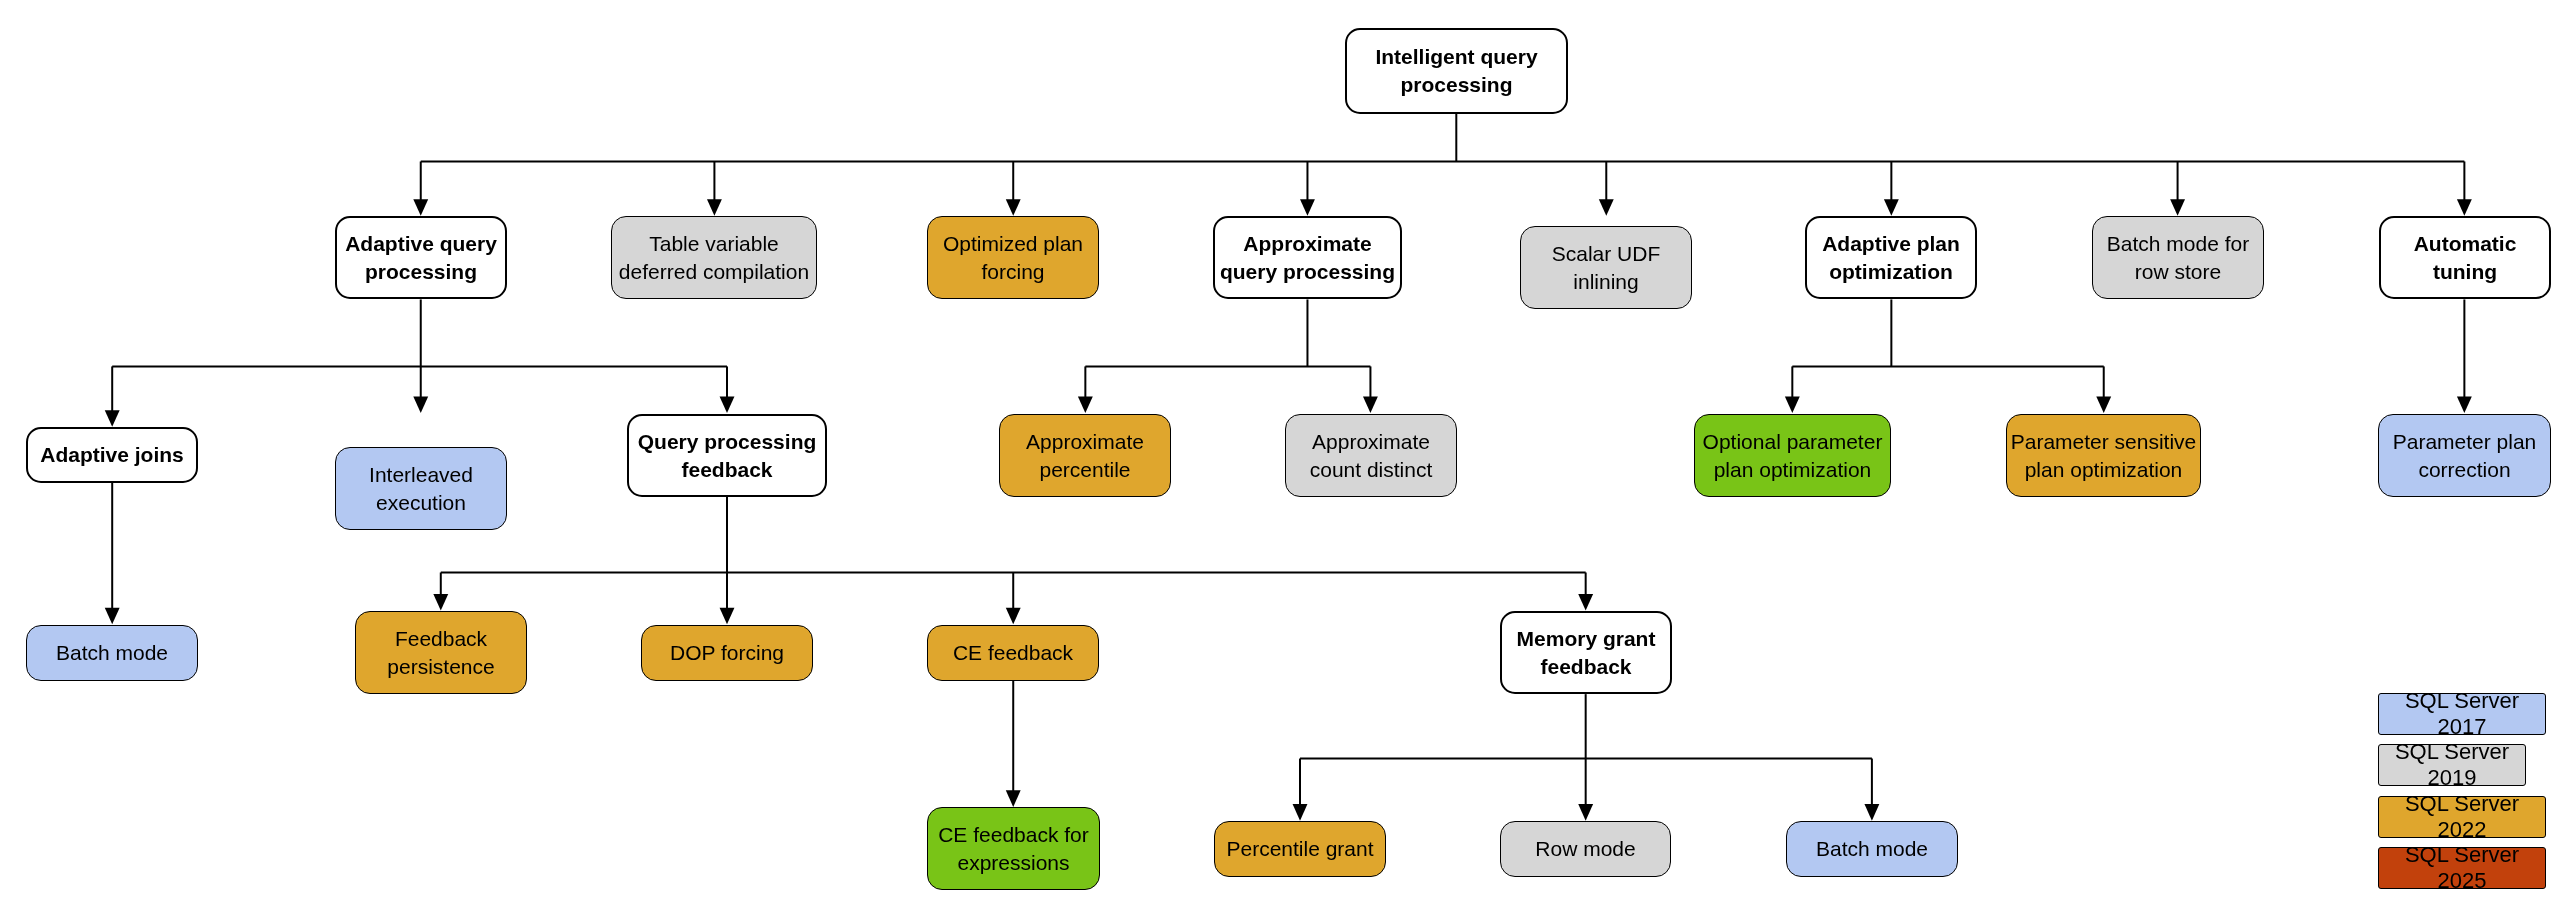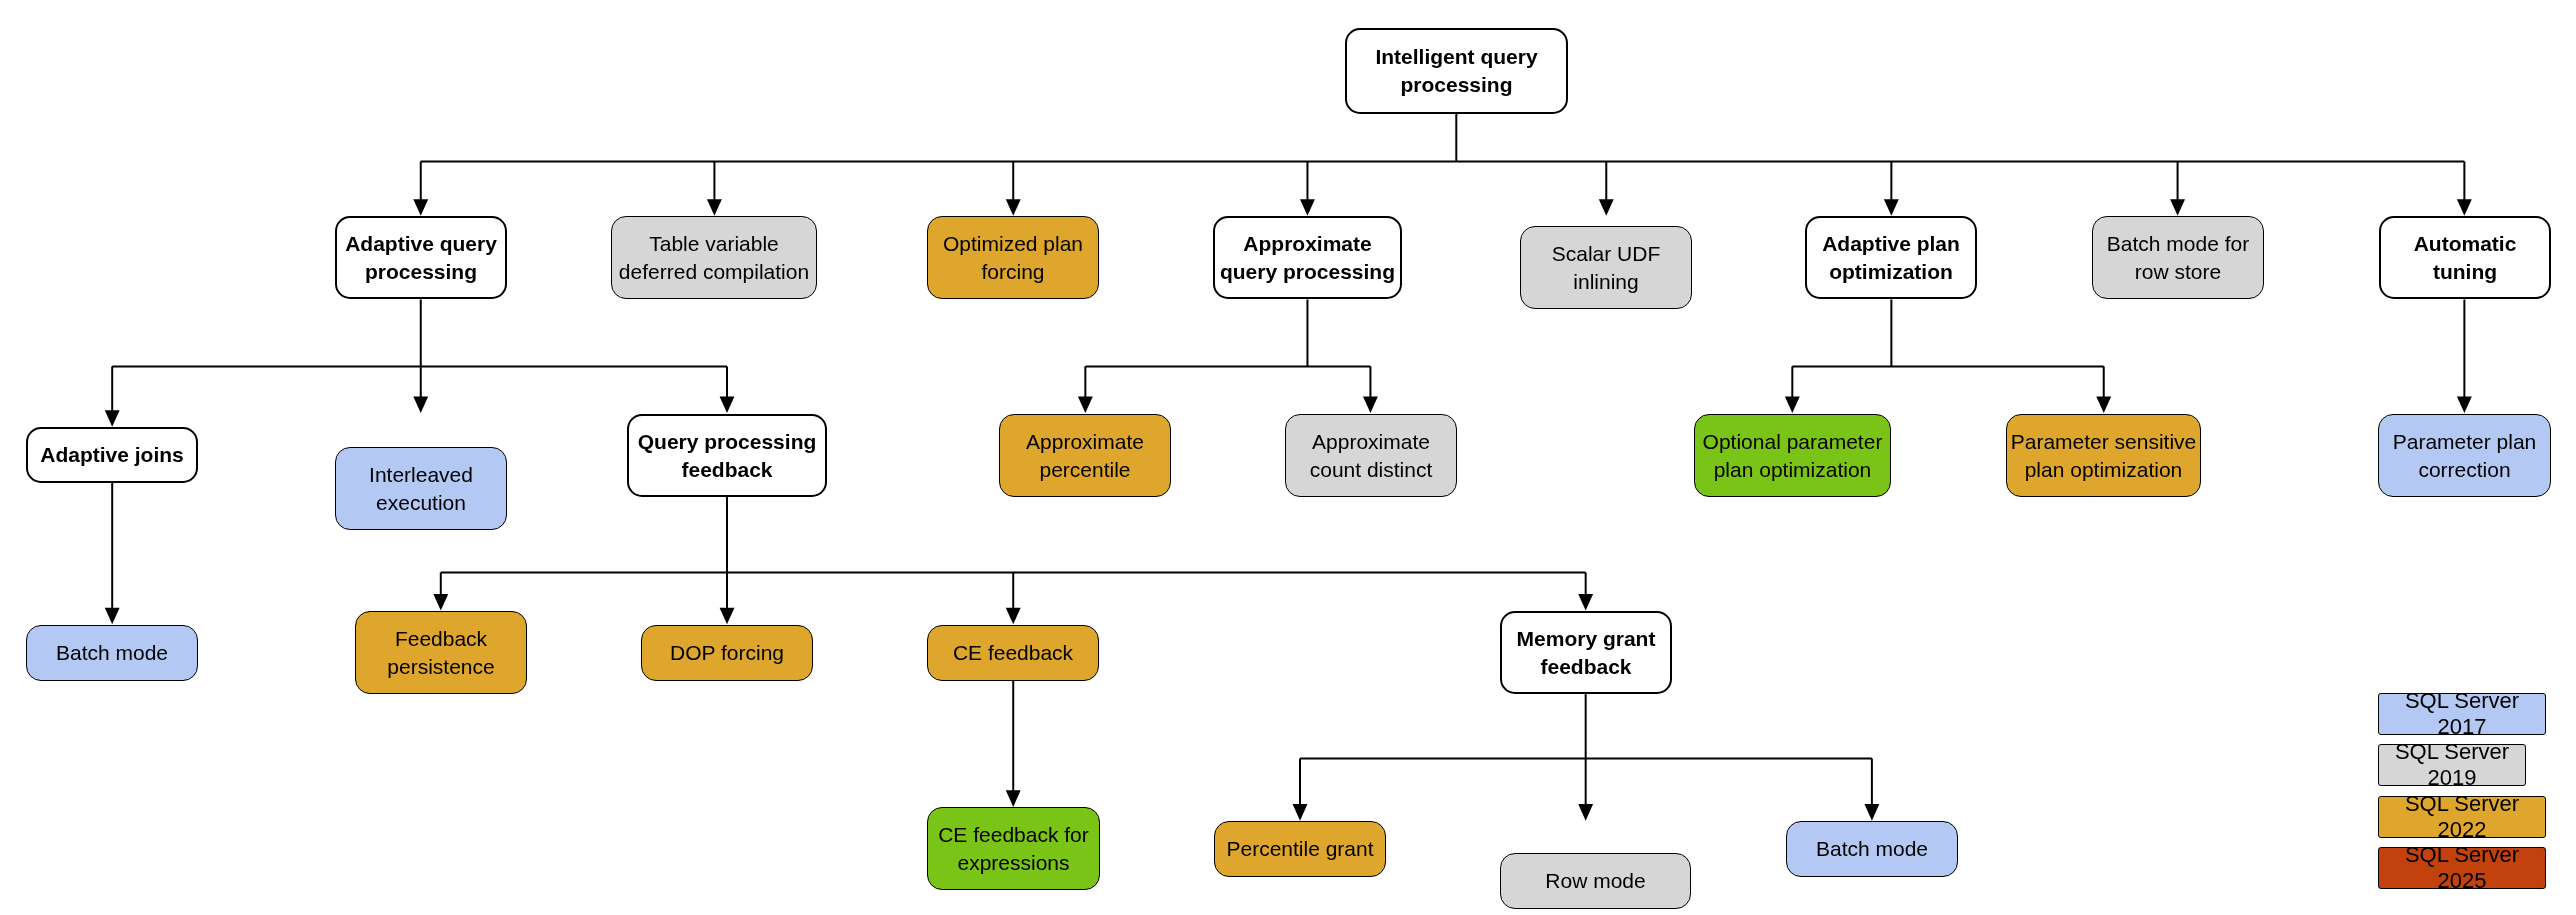--- a/index.html
+++ b/index.html
@@ -163,21 +163,21 @@
       <div class="node" style="left: 26px; top: 625px; width: 172px; height: 56px; background: rgb(179, 200, 242);">Batch mode</div>
       <div class="node" style="left: 355px; top: 611px; width: 172px; height: 83px; background: rgb(223, 166, 45);">Feedback
 persistence</div>
       <div class="node" style="left: 641px; top: 625px; width: 172px; height: 56px; background: rgb(223, 166, 45);">DOP forcing</div>
       <div class="node" style="left: 927px; top: 625px; width: 172px; height: 56px; background: rgb(223, 166, 45);">CE feedback</div>
       <div class="node bold" style="left: 1500px; top: 611px; width: 172px; height: 83px; background: rgb(255, 255, 255);">Memory grant
 feedback</div>
       <div class="node" style="left: 927px; top: 807px; width: 173px; height: 83px; background: rgb(121, 196, 23);">CE feedback for
 expressions</div>
       <div class="node" style="left: 1214px; top: 821px; width: 172px; height: 56px; background: rgb(223, 166, 45);">Percentile grant</div>
-      <div class="node" style="left: 1500px; top: 821px; width: 191px; height: 56px; background: rgb(214, 214, 214); margin-top: 32px;">Row mode</div>
+      <div class="node" style="left: 1500px; top: 821px; width: 171px; height: 56px; background: rgb(214, 214, 214);">Row mode</div>
       <div class="node" style="left: 1786px; top: 821px; width: 172px; height: 56px; background: rgb(179, 200, 242);">Batch mode</div>
     </div>
   <div id="legend">
       <div class="legend-pill" style="left: 2378px; top: 693px; width: 168px; height: 42px; background: rgb(179, 200, 242);">SQL Server 2017</div>
       <div class="legend-pill" style="left: 2378px; top: 744px; width: 148px; height: 42px; background: rgb(214, 214, 214);">SQL Server 2019</div>
       <div class="legend-pill" style="left: 2378px; top: 796px; width: 168px; height: 42px; background: rgb(223, 166, 45);">SQL Server 2022</div>
       <div class="legend-pill" style="left: 2378px; top: 847px; width: 168px; height: 42px; background: #c2410c;">SQL Server 2025</div>
     </div>
 </div>
 

